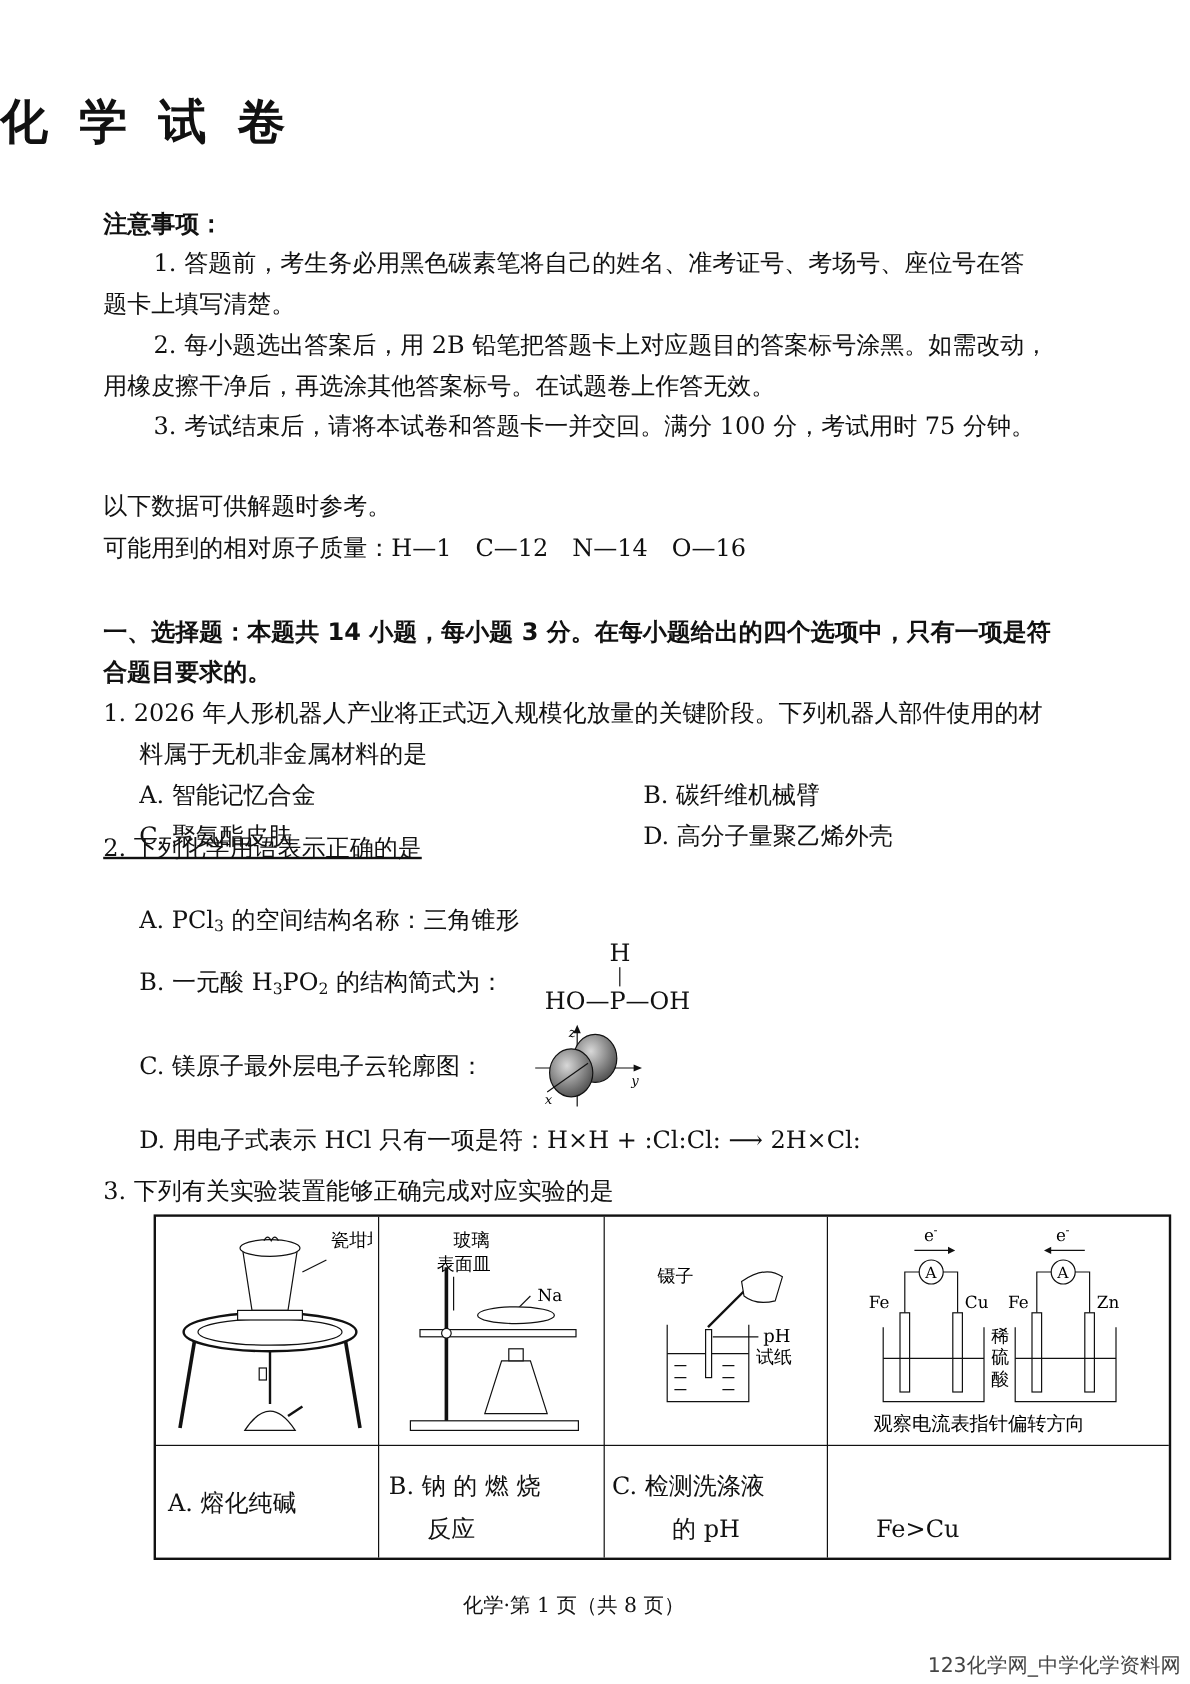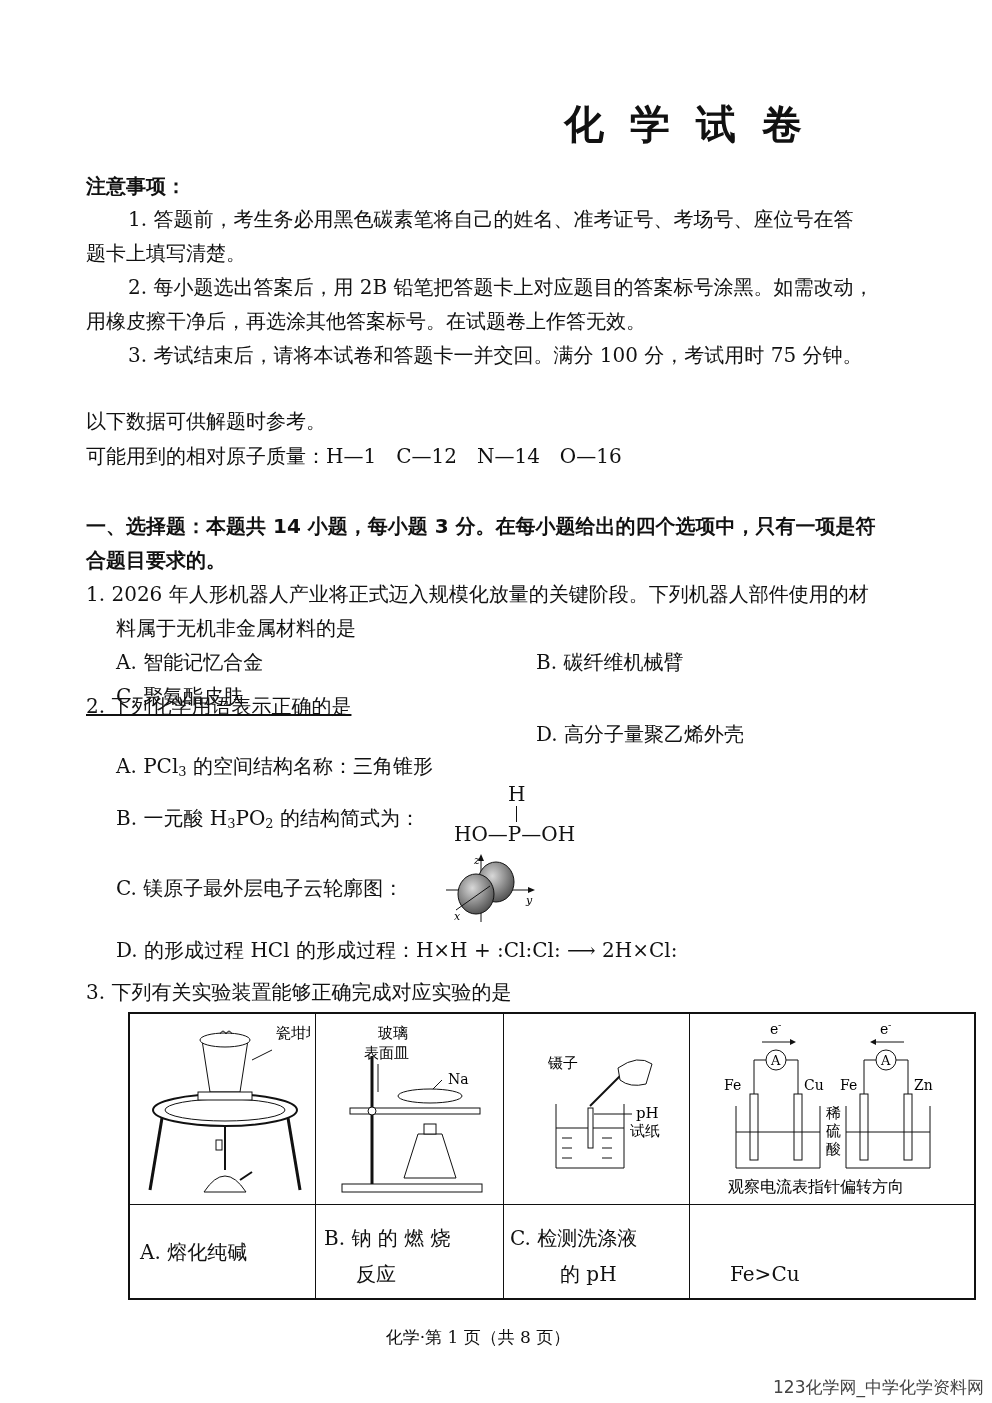--- a/index.html
+++ b/index.html
@@ -3,21 +3,21 @@
 <meta charset="utf-8">
 <style>
   html, body { margin:0; padding:0; }
   body {
     width:992px; height:1403px; background:#ffffff; color:#111;
     font-family:"DejaVu Serif","Liberation Serif",serif;
     position:relative; overflow:hidden;
   }
   .abs { position:absolute; }
   .title {
-    left:0; width:828px; top:96px; text-align:right;
+    left:0; width:828px; top:74px; text-align:left;
     font-size:40px; font-weight:bold; letter-spacing:26px; line-height:56px;
     font-family:"DejaVu Serif",serif;
   }
   .line { position:absolute; font-size:20px; line-height:28px; white-space:nowrap; }
   .bold { font-weight:bold; font-family:"DejaVu Sans",sans-serif; }
   sub { font-size:13px; vertical-align:-3px; line-height:0; }
   .struct { position:absolute; font-size:20px; }
   .table {
     position:absolute; left:128px; top:1012px; width:848px; height:288px;
     border:2px solid #111; box-sizing:border-box;
@@ -47,21 +47,21 @@
 </div>
 
 <div class="line bold" style="left:86px;top:512px;">一、选择题：本题共 14 小题，每小题 3 分。在每小题给出的四个选项中，只有一项是符</div>
 <div class="line bold" style="left:86px;top:546px;">合题目要求的。</div>
 
 <div class="line" style="left:86px;top:580px;">1. 2026 年人形机器人产业将正式迈入规模化放量的关键阶段。下列机器人部件使用的材</div>
 <div class="line" style="left:116px;top:614px;">料属于无机非金属材料的是</div>
 <div class="line" style="left:116px;top:648px;">A. 智能记忆合金</div>
 <div class="line" style="left:536px;top:648px;">B. 碳纤维机械臂</div>
 <div class="line" style="left:116px;top:682px;">C. 聚氨酯皮肤</div>
-<div class="line" style="left:536px;top:720px;">D. 高分子量聚乙烯外壳</div>
+<div class="line" style="left:536px;top:682px;">D. 高分子量聚乙烯外壳</div>
 
 <div class="line" style="left:86px;top:692px;text-decoration:underline;">2. 下列化学用语表示正确的是</div>
 <div class="line" style="left:116px;top:752px;">
   <span>A. PCl</span><sub>3</sub><span> 的空间结构名称：三角锥形</span>
 </div>
 <div class="line" style="left:116px;top:804px;">
   <span>B. 一元酸 H</span><sub>3</sub><span>PO</span><sub>2</sub><span> 的结构简式为：</span>
 </div>
 <div class="struct" style="left:508px;top:782px;">H</div>
 <div class="abs" style="left:516px;top:806px;width:1px;height:16px;background:#111;"></div>
@@ -81,21 +81,21 @@
   <polygon points="95,38 88,35 88,41" fill="#111"></polygon>
   <ellipse cx="56" cy="30" rx="18" ry="20" fill="url(#g1)" stroke="#111"></ellipse>
   <ellipse cx="36" cy="42" rx="18" ry="20" fill="url(#g1)" stroke="#111"></ellipse>
   <line x1="50" y1="34" x2="16" y2="58" stroke="#111" stroke-width="1"></line>
   <text x="34" y="12" font-size="11" font-style="italic">z</text>
   <text x="86" y="52" font-size="11" font-style="italic">y</text>
   <text x="14" y="68" font-size="11" font-style="italic">x</text>
 </svg>
 
 <div class="line" style="left:116px;top:936px;">
-  <span>D. 的形成过程 HCl 的形成过程：</span><span>H×H + :Cl:Cl: ⟶ 2H×Cl:</span>
+  <span>D. 用电子式表示 HCl 只有一项是符：</span><span>H×H + :Cl:Cl: ⟶ 2H×Cl:</span>
 </div>
 
 <div class="line" style="left:86px;top:978px;">3. 下列有关实验装置能够正确完成对应实验的是</div>
 
 <div class="table">
   <div class="cell" style="left:0;top:0;width:186px;height:284px;"></div>
   <div class="cell" style="left:186px;top:0;width:188px;height:284px;"></div>
   <div class="cell" style="left:374px;top:0;width:186px;height:284px;"></div>
   <div class="hr"></div>
 

